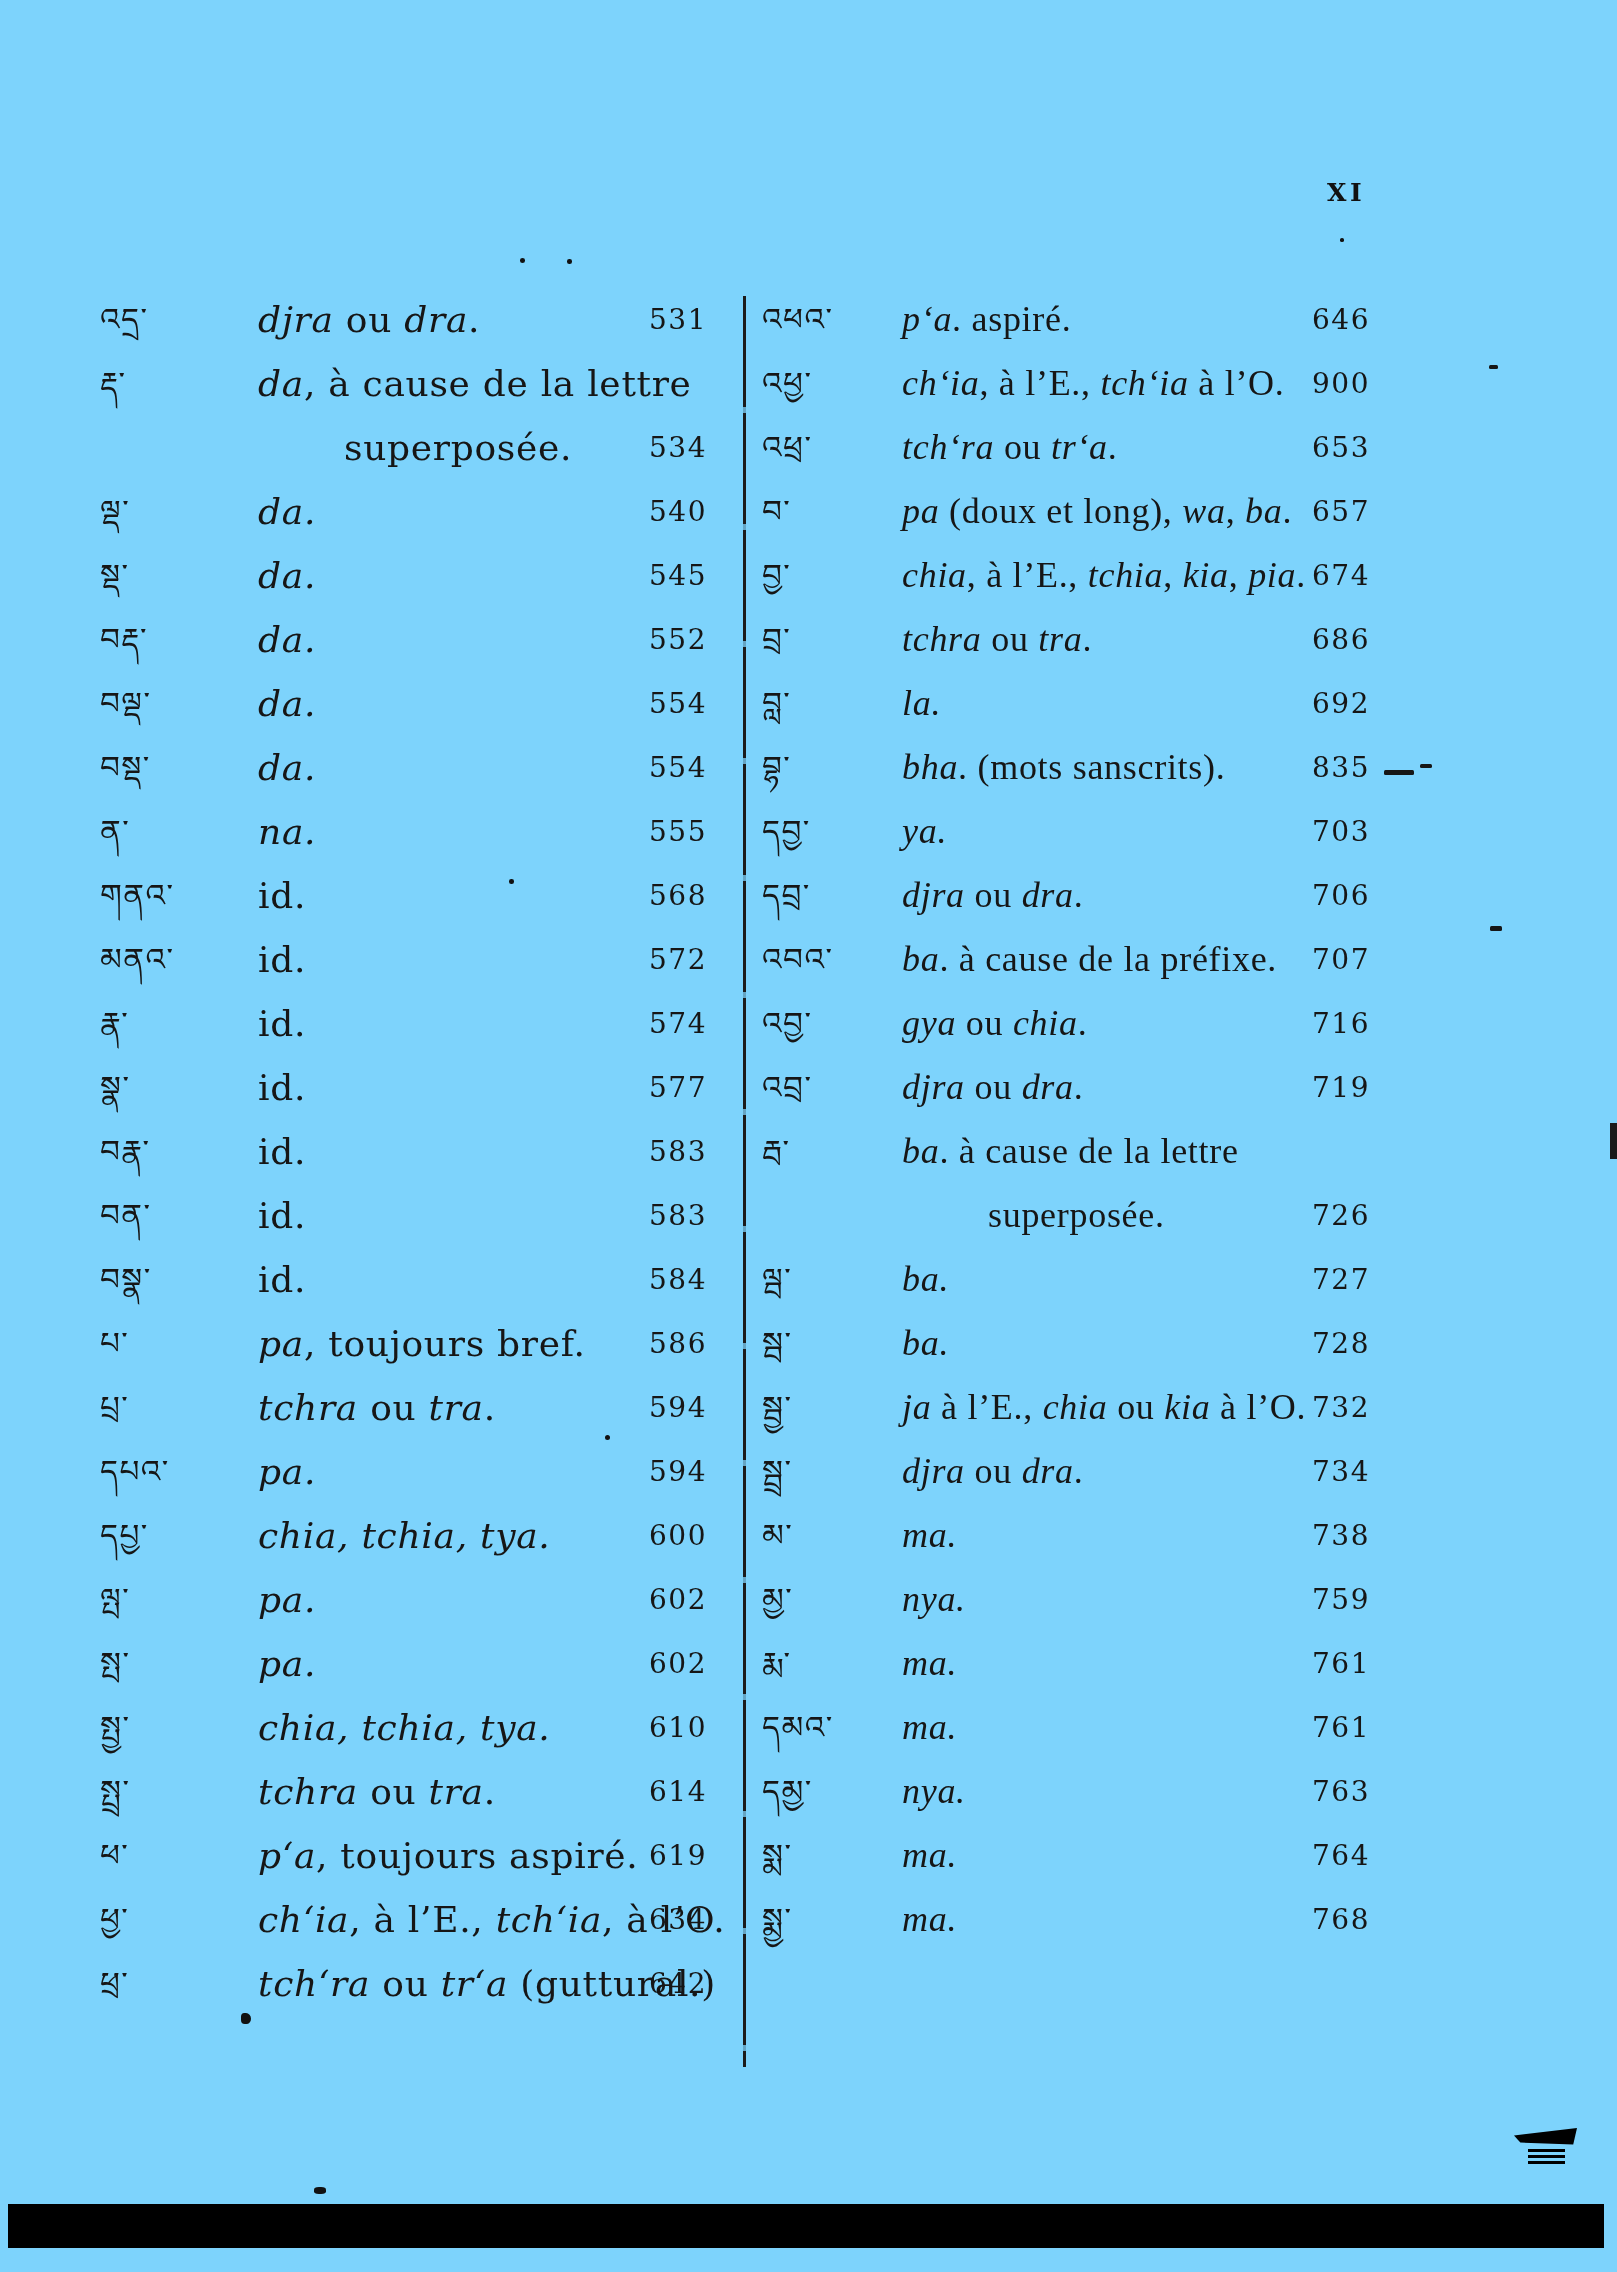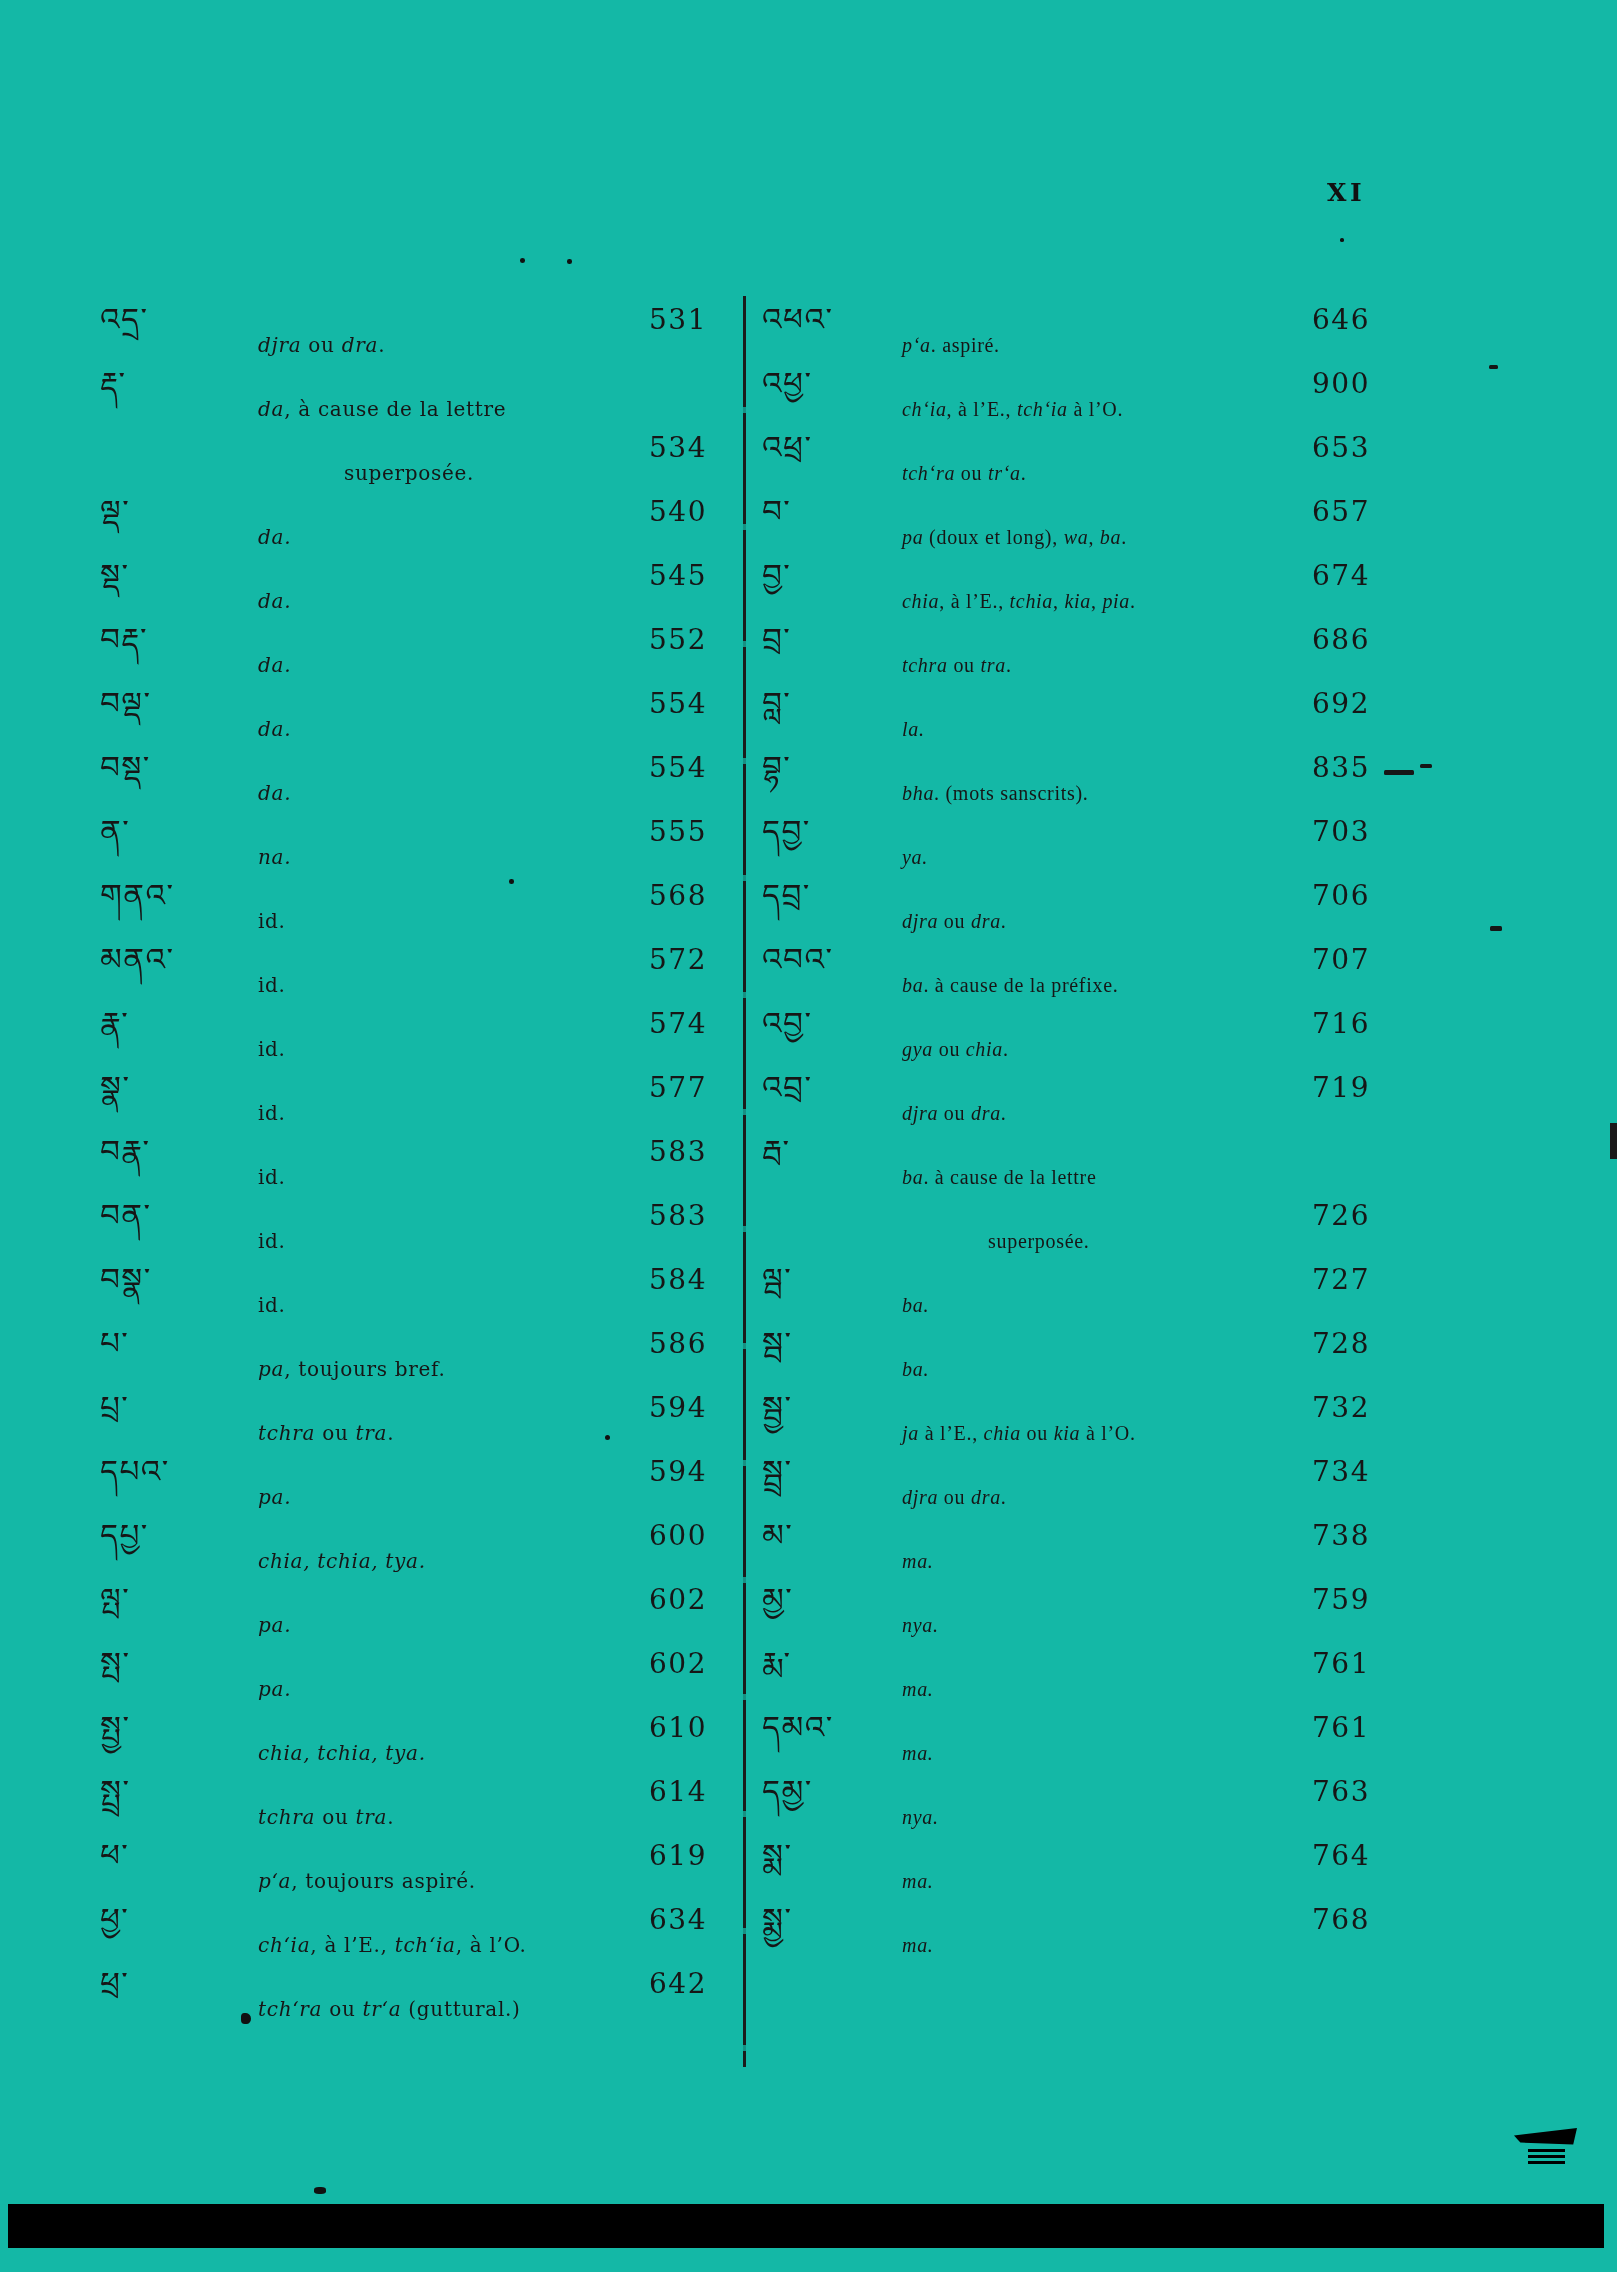--- a/index.html
+++ b/index.html
@@ -1,28 +1,28 @@
 <!DOCTYPE html>
 <html style="font-size:12px"><head>
 <meta charset="utf-8">
 <style>
   html,body{margin:0;padding:0;background:#777;}
-  .page{position:relative;width:1617px;height:2273px;background:#14b8a6;
+  .page{position:relative;width:1617px;height:2273px;background:#7dd3fc;
         font-family:"DejaVu Serif","Liberation Serif",serif;color:#161616;overflow:hidden;}
   .folio{position:absolute;left:1327px;top:178px;font-size:25px;font-weight:bold;
          letter-spacing:3.7px;color:#111;}
   .col{position:absolute;top:287px;}
   .col-left{left:82px;width:629px;}
   .col-right{left:762px;width:612px;}
   .row{position:relative;height:64px;}
   .tib{position:absolute;top:50%;transform:translateY(-50%);font-size:31px;line-height:1;
        font-family:"DejaVu Sans","Liberation Sans",sans-serif;letter-spacing:1.5px;white-space:nowrap;}
   .col-left .tib{left:18px;}
   .col-right .tib{left:0px;}
-  .txt{position:absolute;top:50%;transform:translateY(-50%);font-size:20px;white-space:nowrap;letter-spacing:0.7px;margin-top:26px;}
+  .txt{position:absolute;top:50%;transform:translateY(-50%);font-size:36px;white-space:nowrap;letter-spacing:0.7px;}
   .col-left .txt{left:176px;}
   .col-right .txt{left:140px;font-family:Liberation Serif, serif;}
   .col-left .row.cont .txt{left:262px;}
   .col-right .row.cont .txt{left:226px;}
   .num{position:absolute;right:4px;top:50%;transform:translateY(-50%);font-size:28px;letter-spacing:1.5px;}
   .it{font-style:italic;}
   .divider{position:absolute;left:743px;top:296px;width:3px;height:1771px;
            background:repeating-linear-gradient(180deg,#1b1b1b 0px,#1b1b1b 111px,rgba(27,27,27,0.25) 111px,rgba(27,27,27,0.25) 117px);}
   .bottom-bar{position:absolute;left:7.5px;top:2204px;width:1596px;height:44px;background:#000;}
   .speck{position:absolute;background:#111;border-radius:50%;}

